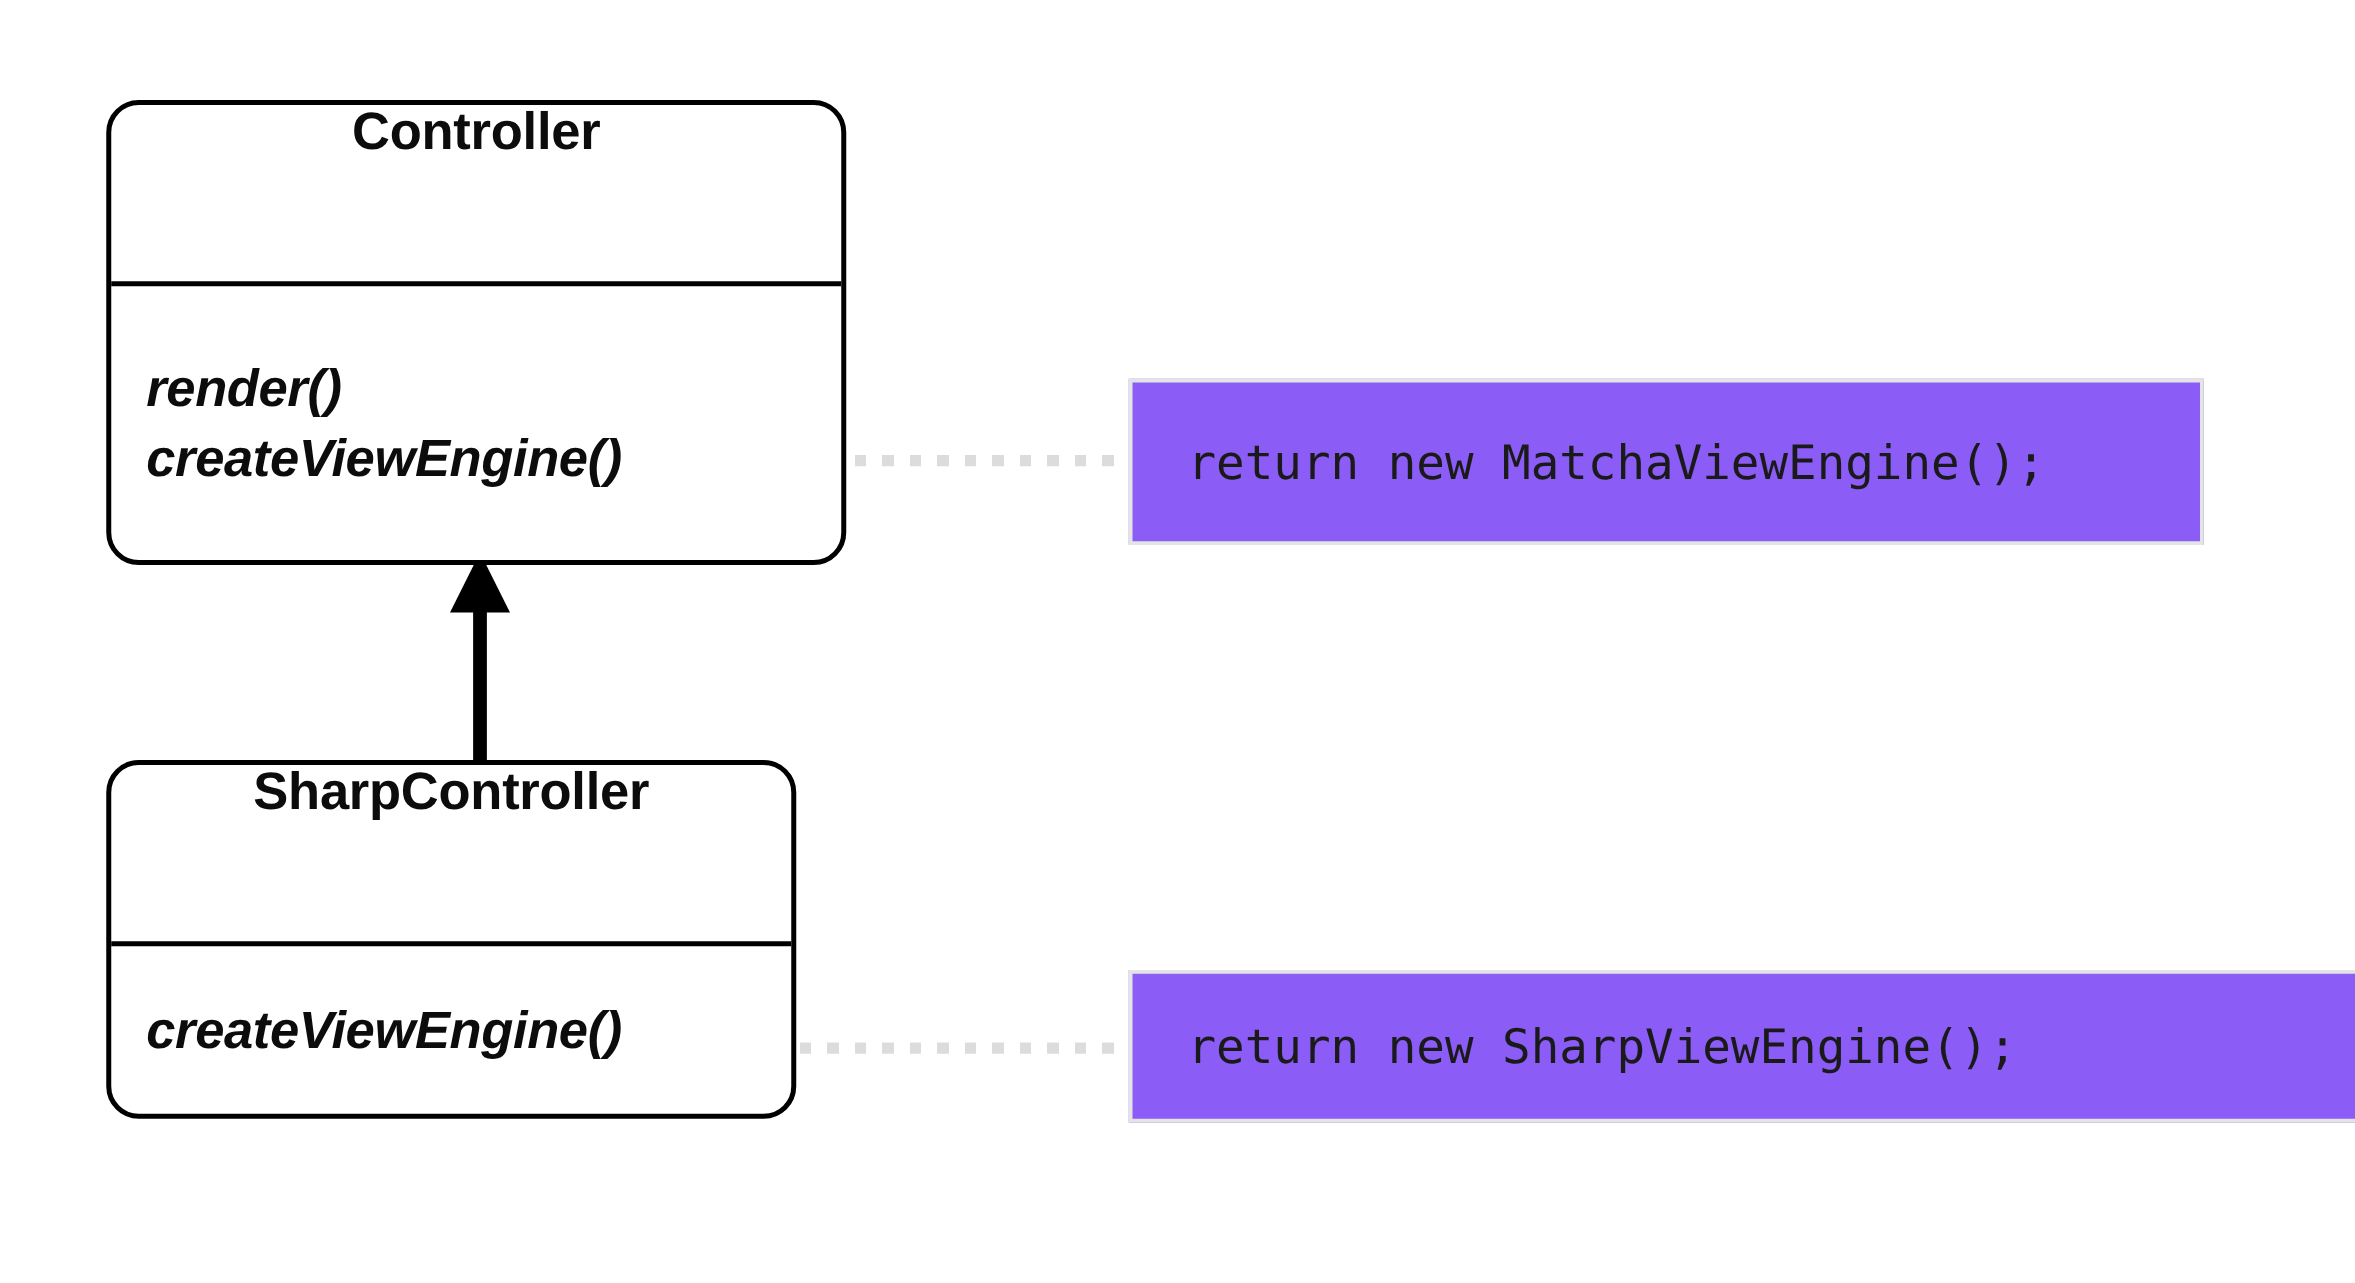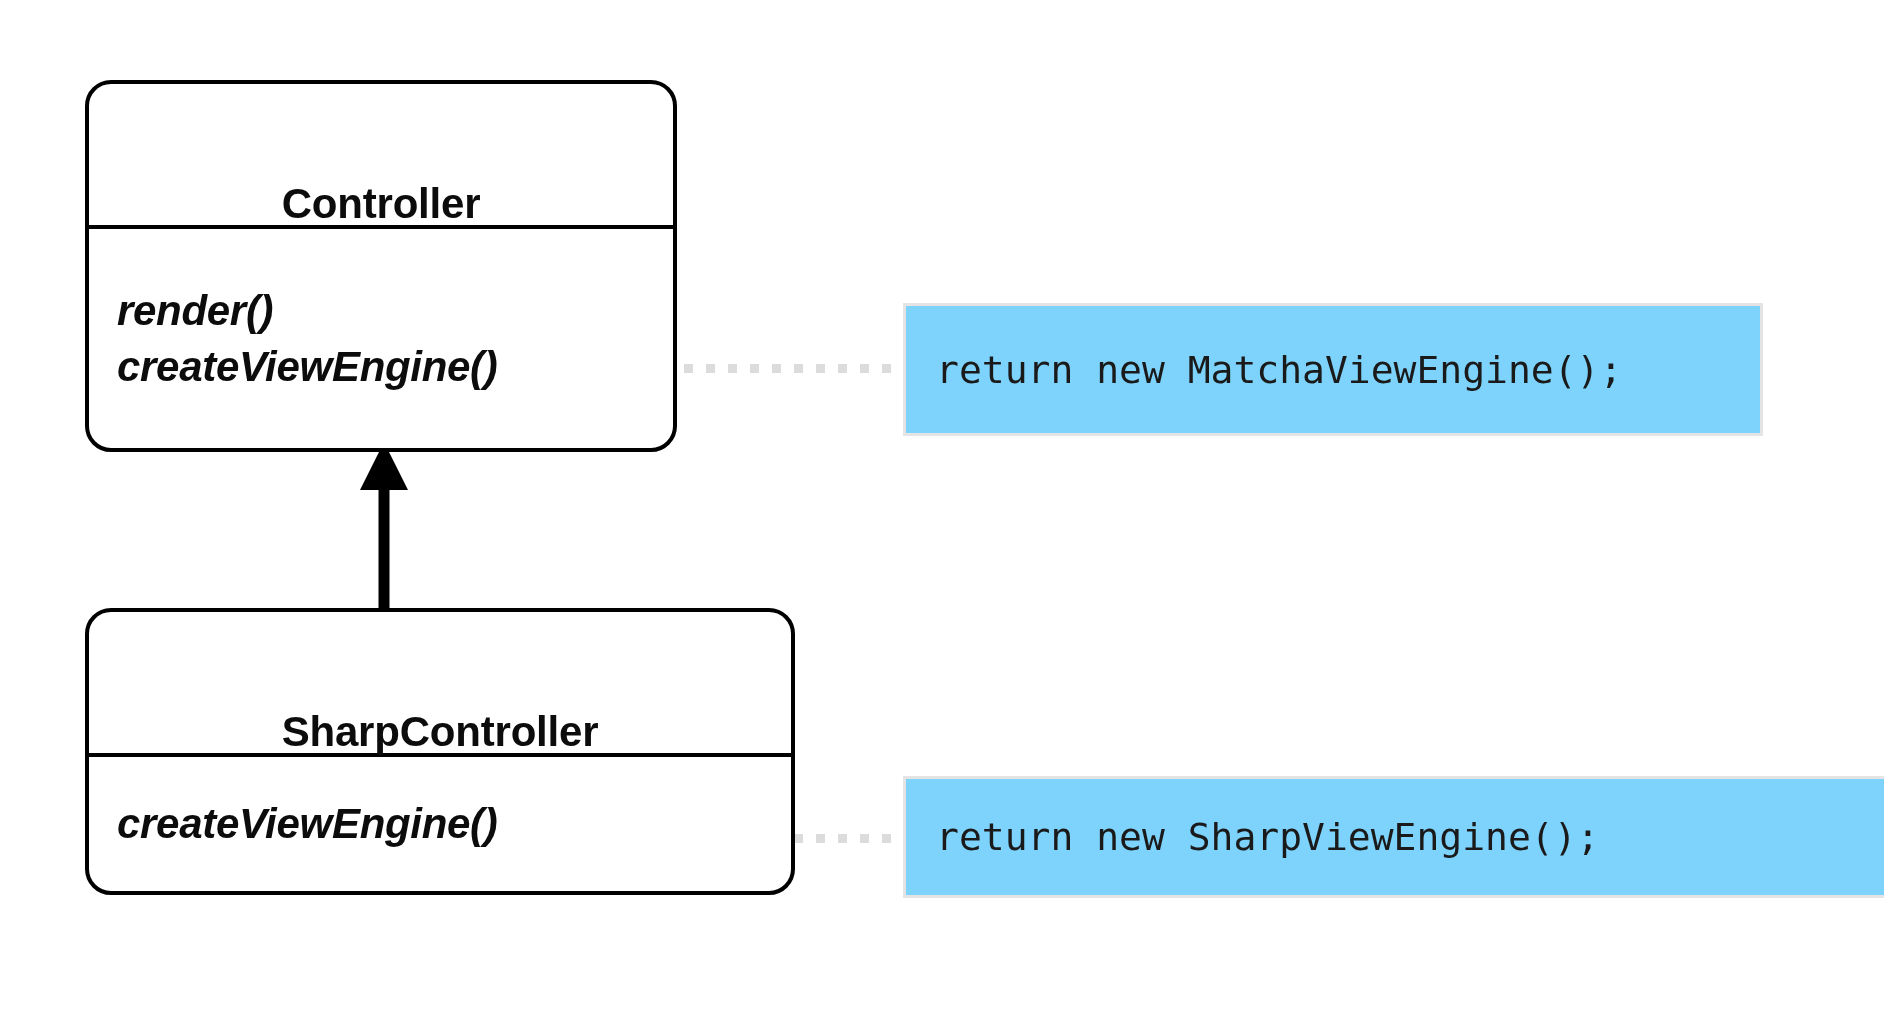--- a/index.html
+++ b/index.html
@@ -31,21 +31,21 @@
     border: 4px solid #000000;
     border-radius: 26px;
     display: flex;
     flex-direction: column;
     z-index: 3;
   }
 
   .uml-title-row {
     box-sizing: border-box;
     display: flex;
-    align-items: flex-end;
+    align-items: flex-start;
     justify-content: center;
     border-bottom: 4px solid #000000;
     flex: none;
   }
 
   .uml-title {
     font-size: 42px;
     font-weight: 700;
     color: #0c0c0c;
     letter-spacing: -0.2px;
@@ -77,21 +77,21 @@
     left: 85px;
     top: 80px;
     width: 592px;
     height: 372px;
   }
   #class-controller .uml-title-row { height: 145px; }
 
   #class-sharpcontroller {
     left: 85px;
     top: 608px;
-    width: 710px;
+    width: 552px;
     height: 287px;
   }
   #class-sharpcontroller .uml-title-row { height: 145px; }
 
   
   .inheritance-arrow {
     position: absolute;
     left: 356px;
     top: 440px;
     width: 56px;
@@ -118,25 +118,25 @@
   #leader-sharp {
     left: 530px;
     top: 834px;
     width: 380px;
   }
 
   
   .code-note {
     position: absolute;
     box-sizing: border-box;
-    background: #7dd3fc;
+    background: #8b5cf6;
     border: 3px solid #e4e4e4;
     display: flex;
     align-items: center;
-    padding-left: 30px;
+    padding-left: 44px;
     z-index: 3;
   }
   .code-note-text {
     font-family: "DejaVu Sans Mono", "Liberation Mono", monospace;
     font-size: 38px;
     color: #1a1a1a;
     white-space: nowrap;
     letter-spacing: 0px;
   }
   #note-matcha {

